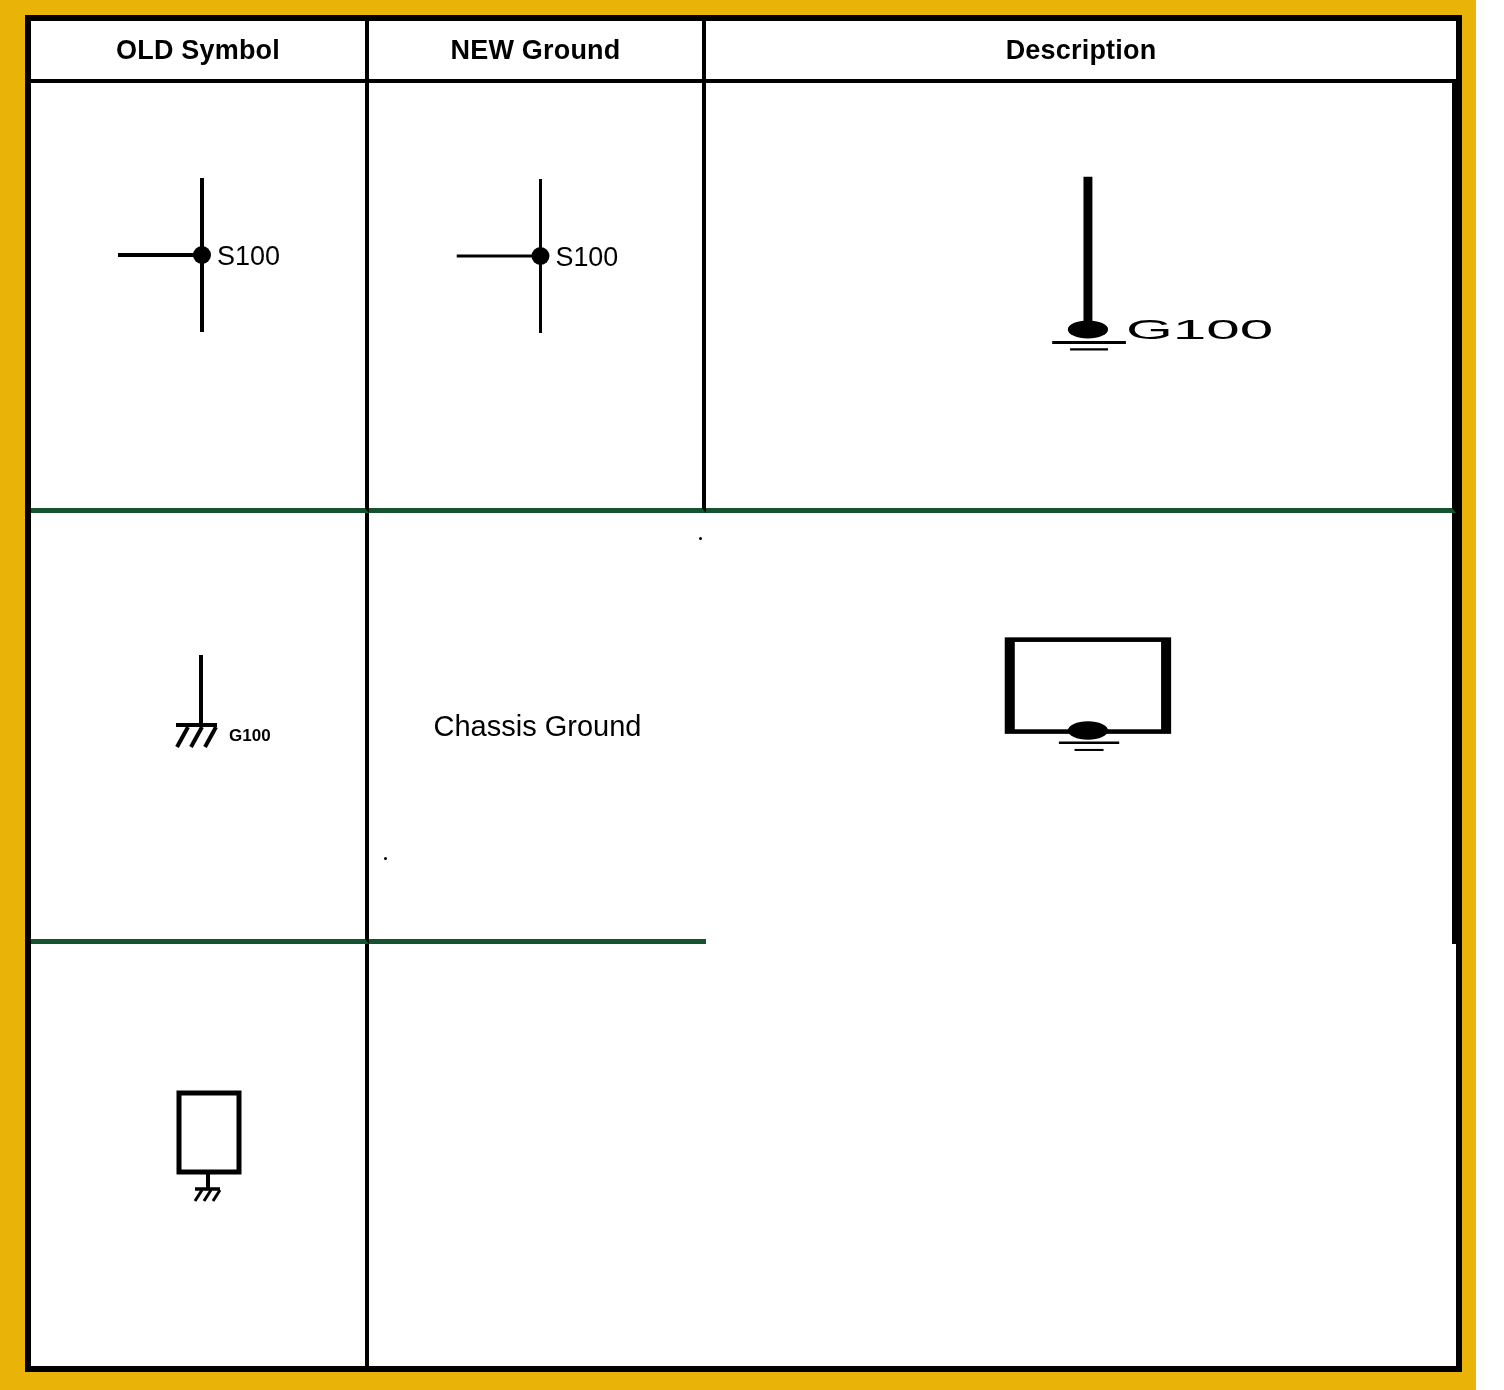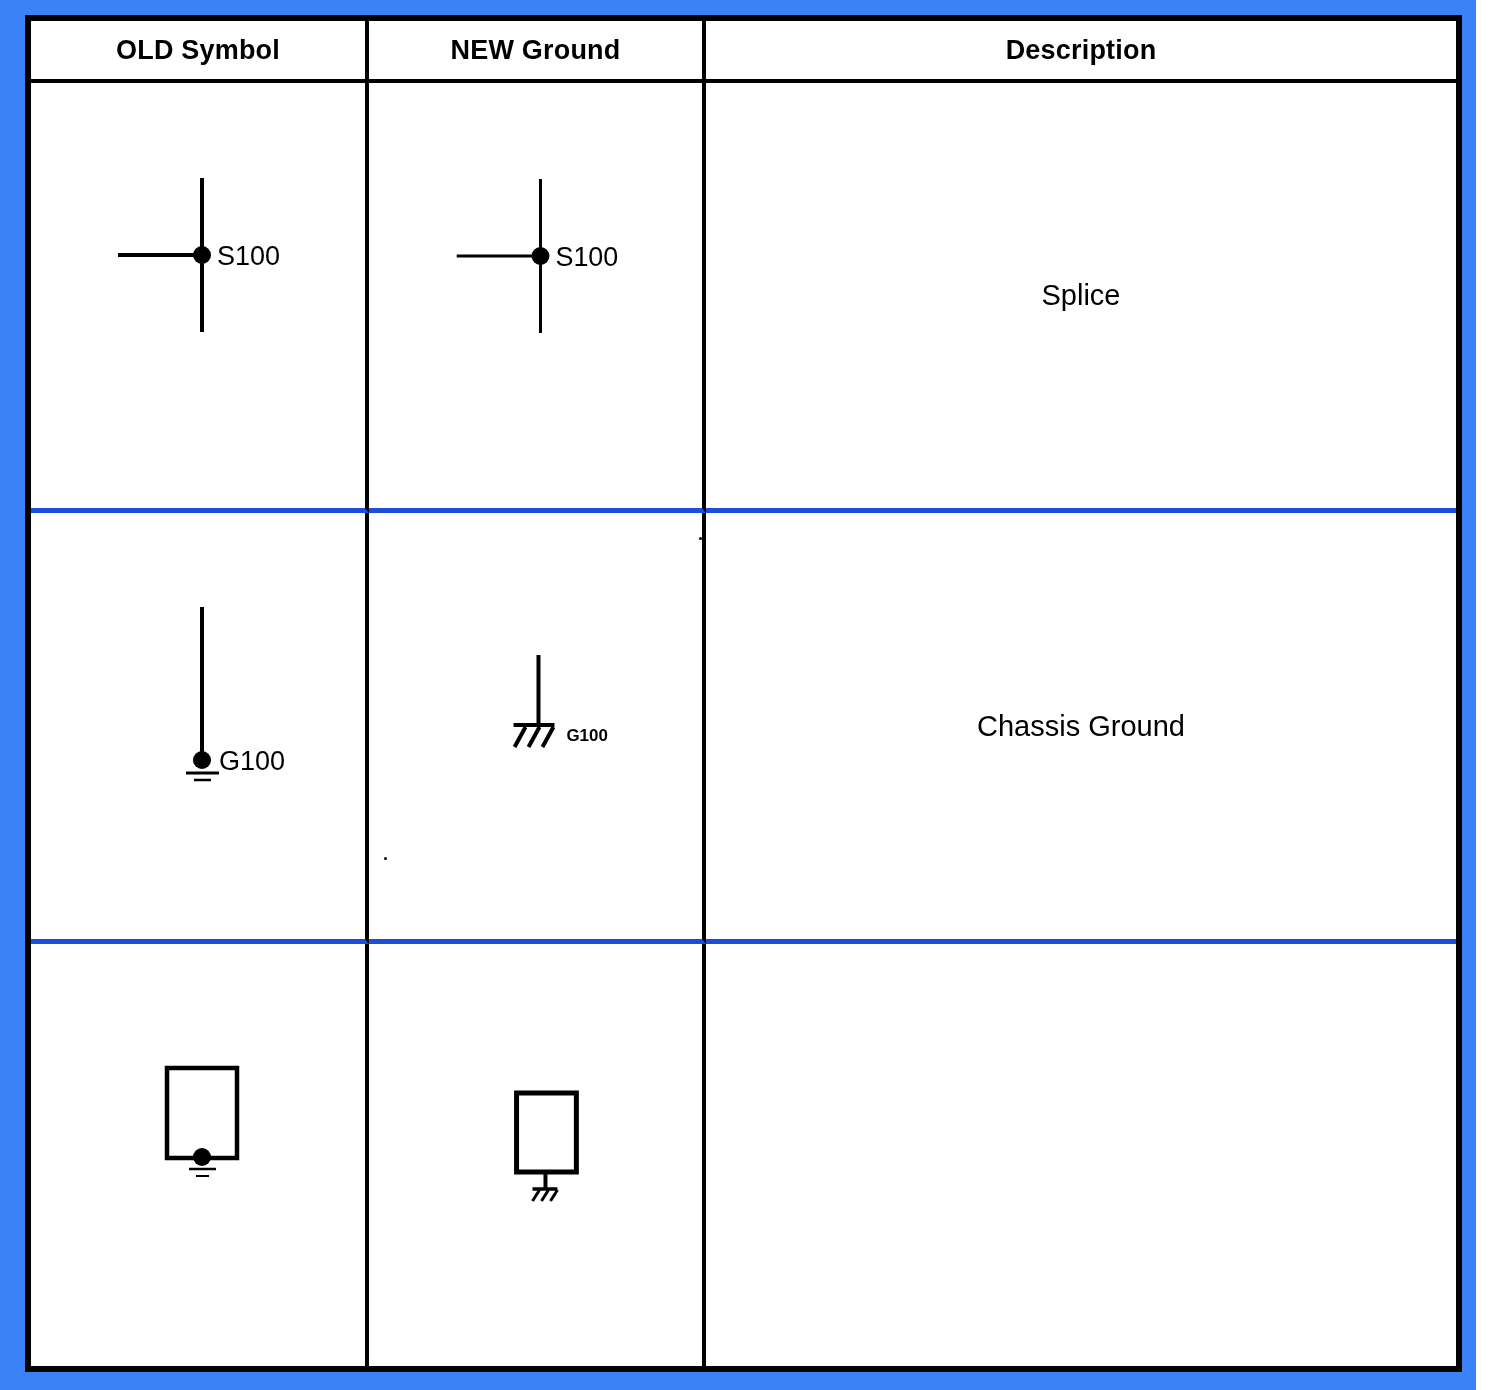--- a/index.html
+++ b/index.html
@@ -1,41 +1,41 @@
 <!DOCTYPE html>
 <html><head>
 <meta charset="utf-8">
 <style>
   * { margin: 0; padding: 0; box-sizing: border-box; }
   html, body { background: #ffffff; }
   .page {
     position: relative;
     width: 1476px;
     height: 1390px;
-    background: #3b82f6;
+    background: #eab308;
     font-family: "Liberation Sans", sans-serif;
     color: #000000;
     overflow: hidden;
   }
   .symbol-table {
     position: absolute;
     left: 25px;
     top: 15px;
     width: 1437px;
     height: 1357px;
     border: 6px solid #000000;
     display: grid;
     grid-template-columns: 338px 337px auto;
     grid-template-rows: 62px 430px 431px auto;
     background: #ffffff;
   }
   .cell { position: relative; background: #ffffff; }
   .col-a, .col-b { border-right: 4px solid #000000; }
   .hdr { border-bottom: 4px solid #000000; display: flex; align-items: center; justify-content: center; }
-  .r1, .r2 { border-bottom: 5px solid #1d4ed8; }
+  .r1, .r2 { border-bottom: 5px solid #14532d; }
   .hdr span {
     font-size: 27px;
     font-weight: bold;
     letter-spacing: 0.2px;
   }
   .desc {
     display: flex;
     align-items: center;
     justify-content: center;
   }
@@ -82,23 +82,20 @@
       </svg>
     </div>
     <div class="cell r1 col-b">
       <svg class="symbol" viewBox="0 0 334 425" preserveAspectRatio="none">
         <line class="stroke" stroke-width="3" x1="172" y1="96" x2="172" y2="250"></line>
         <line class="stroke" stroke-width="3" x1="88" y1="173" x2="172" y2="173"></line>
         <circle class="fill" cx="172" cy="173" r="9"></circle>
         <text class="sym-label" x="187" y="183">S100</text>
       </svg>
     </div>
-    <div class="cell r1 desc">
-      <span>Splice</span>
-    </div>
 
     <div class="cell r2 col-a">
       <svg class="symbol" viewBox="0 0 334 426" preserveAspectRatio="none">
         <line class="stroke" stroke-width="4" x1="171" y1="94" x2="171" y2="246"></line>
         <circle class="fill" cx="171" cy="247" r="9"></circle>
         <line class="stroke" stroke-width="3" x1="155" y1="260" x2="188" y2="260"></line>
         <line class="stroke" stroke-width="2.5" x1="163" y1="267" x2="180" y2="267"></line>
         <text class="sym-label" x="188" y="257">G100</text>
       </svg>
     </div>

